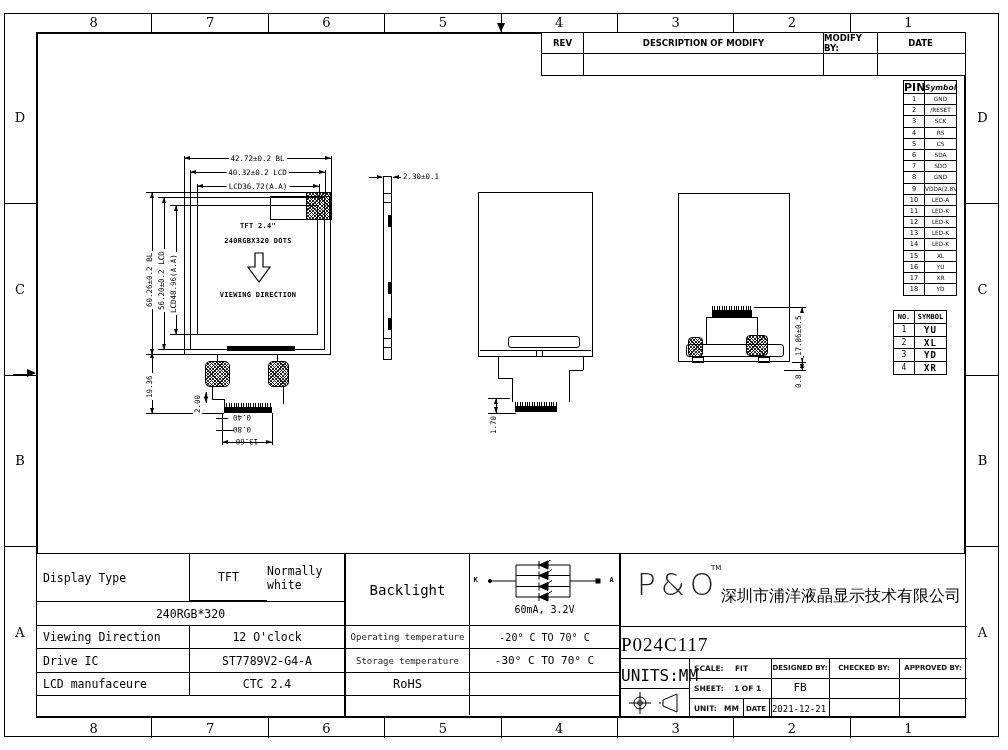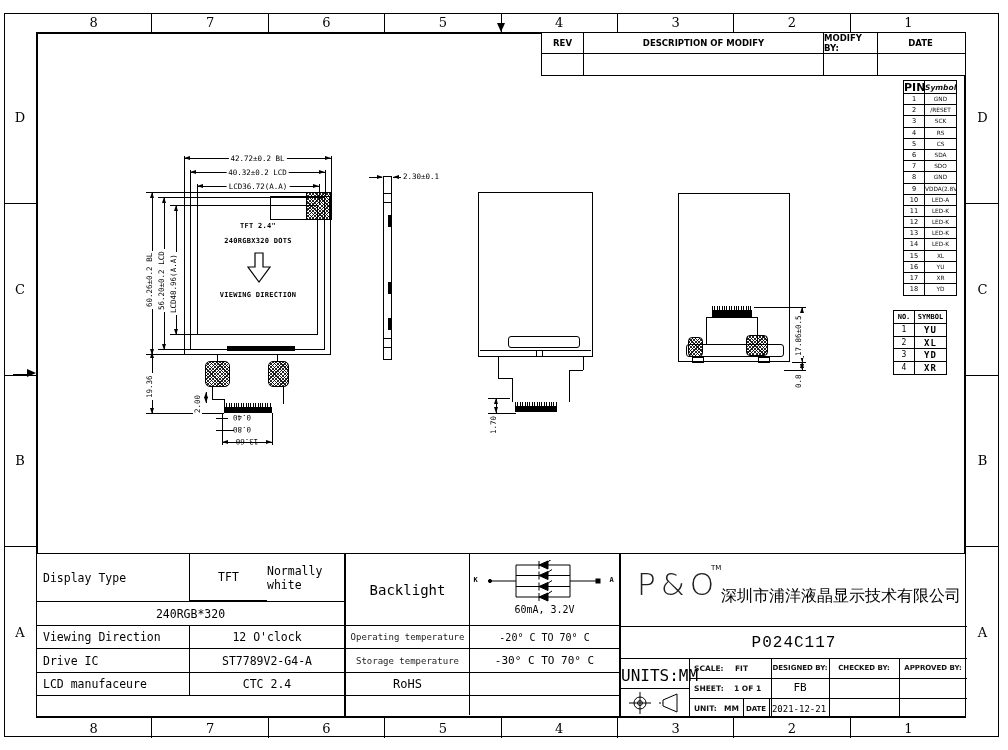--- a/index.html
+++ b/index.html
@@ -76,21 +76,21 @@
   .sv{flex:1;display:flex;align-items:center;justify-content:center}
   .sv.top{border-bottom:1px solid #000}
   .elabel{width:124px;border-right:1px solid #000;display:flex;align-items:center;justify-content:center;box-sizing:border-box}
   .eval{flex:1;display:flex;align-items:center;justify-content:center}
   
   .title{position:absolute;left:620px;top:553px;width:346px;height:164px;border:1.5px solid #000;box-sizing:border-box;background:#fff}
   .title .cap{font-family:"DejaVu Sans",sans-serif;font-weight:700;font-size:7.5px;color:#111}
   .logo{position:absolute;left:16px;top:12px;font-family:"DejaVu Sans",sans-serif;font-weight:300;font-size:31px;letter-spacing:5px;color:#222}
   .tm{position:absolute;left:90px;top:10px;font-size:7px;font-family:"DejaVu Sans",sans-serif}
   .company{position:absolute;left:100px;top:32px;font-size:16px;font-family:"DejaVu Sans",sans-serif}
-  .part{position:absolute;left:0;top:80px;width:346px;text-align:center;font-family:Liberation Mono, monospace;font-size:16px;letter-spacing:1px}
+  .part{position:absolute;left:0;top:80px;width:346px;font-family:Liberation Serif, serif;font-size:19px;letter-spacing:1px}
   .mod-txt{position:absolute;left:199px;width:118px;text-align:center;font-size:7px;font-weight:700;letter-spacing:.3px}
   svg{display:block}
 </style>
 </head>
 <body>
 
 <div id="sheet">
 
   <div class="outerb"></div>
   <div class="innerb"></div>

